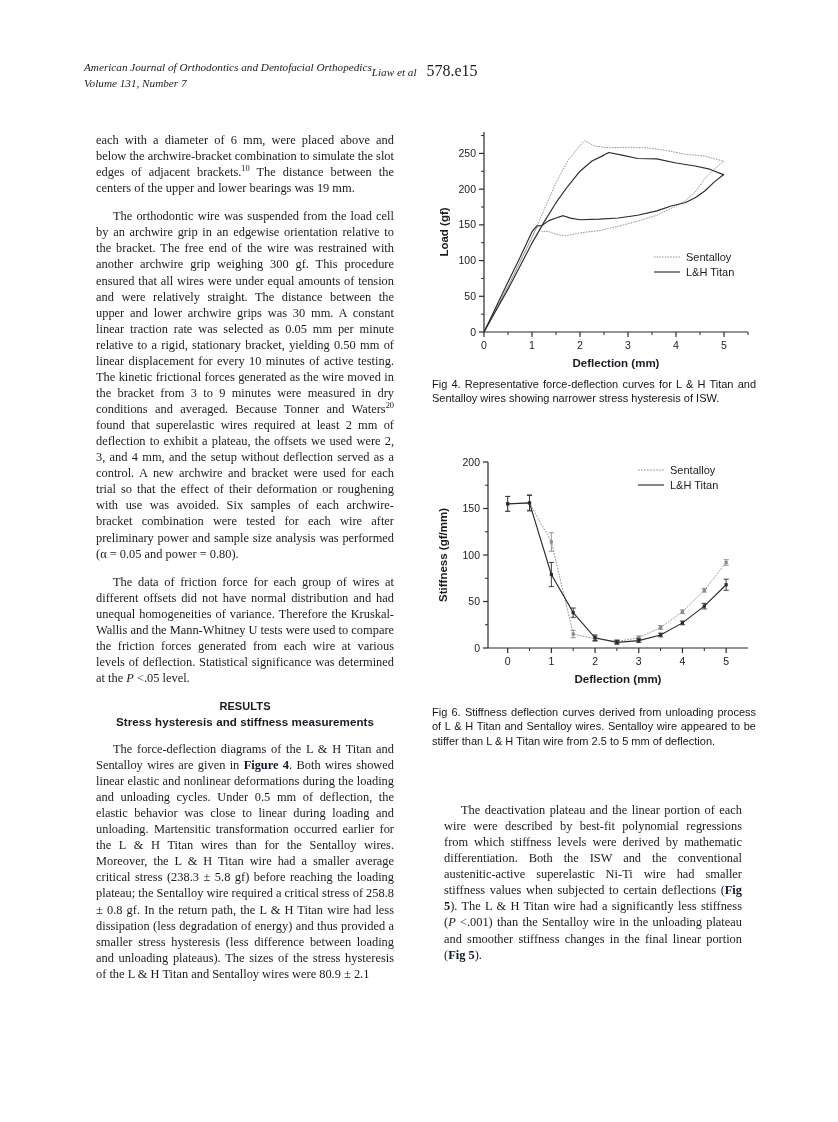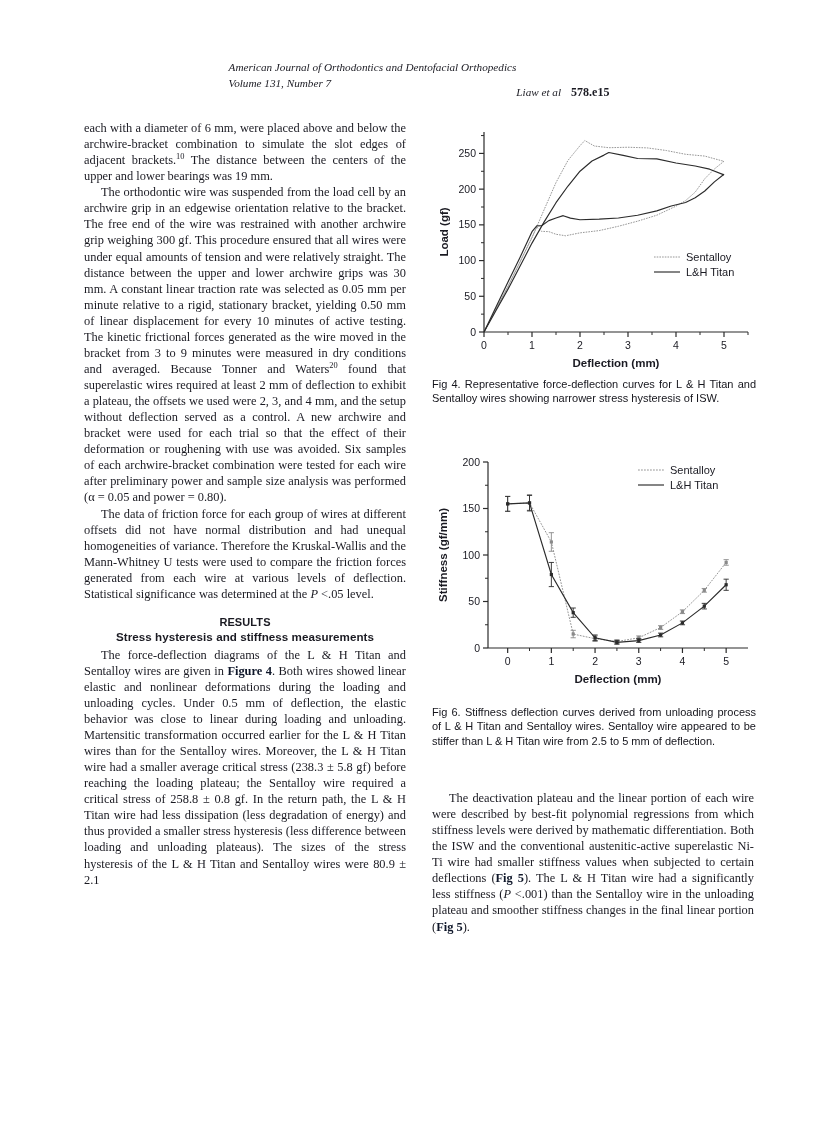--- a/index.html
+++ b/index.html
@@ -18,52 +18,52 @@
     color: #1a1a22;
   }
 
   
   .running-head {
     position: absolute;
     left: 84px;
     top: 60px;
     width: 670px;
     display: flex;
-    justify-content: center;
+    justify-content: flex-start;
     align-items: flex-start;
     font-size: 11.2px;
     line-height: 1.42;
   }
   .rh-left { font-style: italic; font-family: "Liberation Serif", serif; }
   .rh-left .vol { }
   .rh-right {
     display: flex;
     gap: 10px;
     align-items: baseline;
     white-space: nowrap;
   }
   .rh-right .authors { font-style: italic; }
-  .rh-right .pageno { font-weight: bold; font-style: normal; font-size: 12px; margin-top: 24px; }
+  .rh-right .pageno { font-weight: normal; font-style: normal; font-size: 16px; }
 
   
   .col {
     position: absolute;
     top: 120px;
     width: 322px;
     font-size: 12.4px;
     line-height: 1.295;
     text-align: justify;
     text-justify: inter-word;
     hyphens: manual;
   }
   .col-left  { left: 84px; }
   .col-right { left: 432px; }
 
   .col p {
-    margin: 0;
+    margin: 12px;
   }
   .col p.indent { text-indent: 17px; }
   .col p.noindent { text-indent: 0; }
 
   sup { font-size: 8.4px; vertical-align: super; line-height: 0; }
 
   .xref { color: #0f172a; font-weight: bold; }
 
   h2.section-head {
     font-family: "Liberation Sans", sans-serif;

